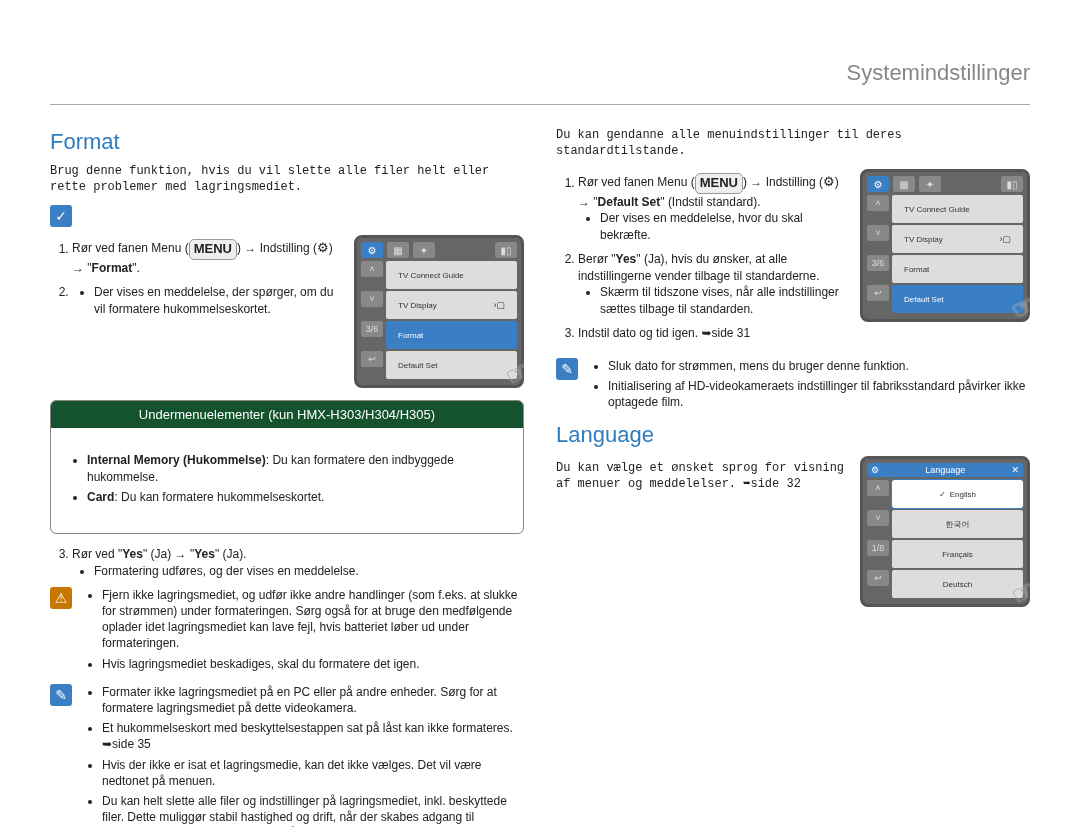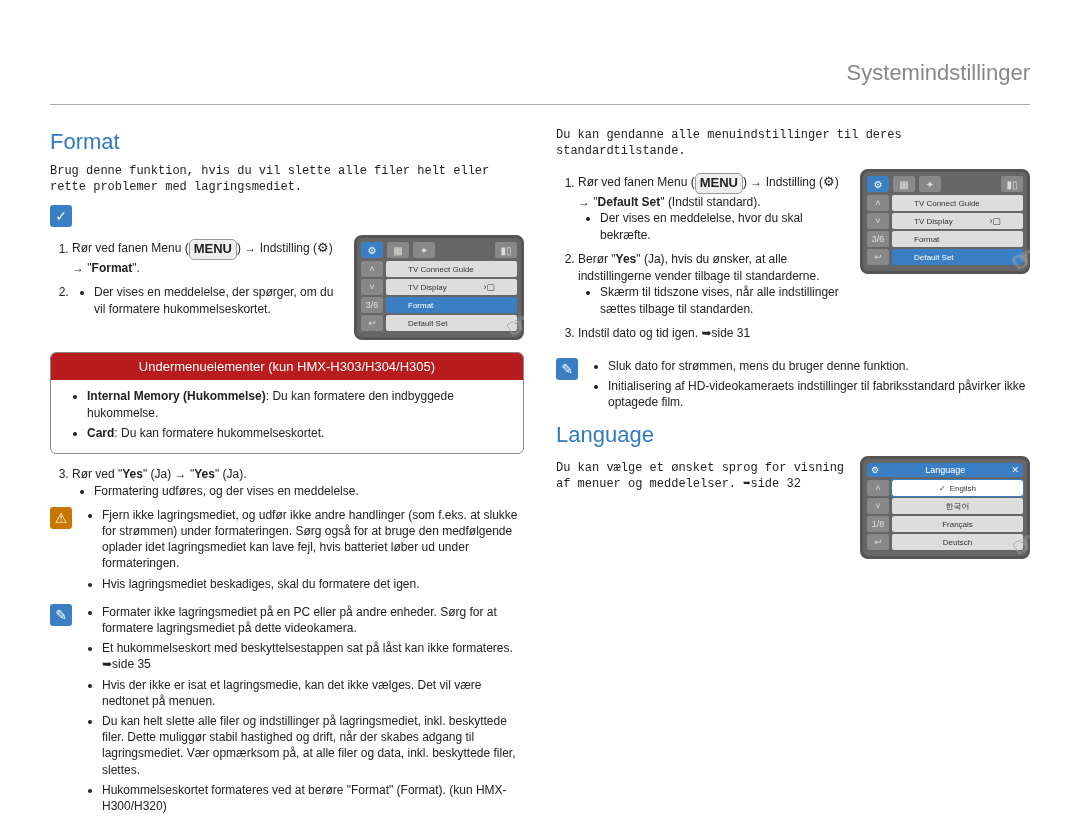--- a/index.html
+++ b/index.html
@@ -59,24 +59,24 @@
     vertical-align: middle;
     font-weight: bold;
   }
   .gear { font-size: 13px; }
   .bold { font-weight: bold; }
   .sub-box {
     border: 1px solid #888; border-radius: 6px; padding: 0; margin: 12px 0;
     overflow: hidden;
   }
   .sub-box .hd {
-    background: #b91c1c; color: #fff; padding: 6px 10px; font-size: 13px;
+    background: #14532d; color: #fff; padding: 6px 10px; font-size: 13px;
     text-align: center;
   }
-  .sub-box .bd { padding: 8px 14px; }
+  .sub-box .bd { padding: 24px 14px; }
   .step-wrap { display: flex; gap: 12px; align-items: flex-start; }
   .step-wrap .left { flex: 1; }
   .device {
     width: 170px; flex-shrink: 0;
     border: 3px solid #555; border-radius: 8px;
     background: #666; padding: 4px;
     font-size: 8px; color: #ddd;
   }
   .device .topbar {
     display: flex; gap: 4px; margin-bottom: 3px; align-items: center;
@@ -85,22 +85,22 @@
     width: 22px; height: 16px; background: #888; border-radius: 2px;
     display: flex; align-items: center; justify-content: center; font-size: 10px;
   }
   .device .topbar .tab.active { background: #3a7fc4; color: #fff; }
   .device .row { display: flex; gap: 3px; margin-bottom: 2px; align-items: stretch; }
   .device .side {
     width: 22px; height: 16px; background: #888; border-radius: 2px;
     display: flex; align-items: center; justify-content: center; font-size: 9px;
   }
   .device .item {
-    flex: 1; height: 16px; background: #ddd; color: #333; border-radius: 2px;
-    display: flex; align-items: center; padding: 0 22px; font-size: 8px;
+    flex: 1; height: 28px; background: #ddd; color: #333; border-radius: 2px;
+    display: flex; align-items: center; padding: 0 12px; font-size: 8px;
     white-space: nowrap; overflow: hidden;
   }
   .device .item.sel { background: #3a7fc4; color: #fff; }
   .device .item .ric { margin-left: auto; font-size: 9px; }
   .device.lang .topbar { background: #3a7fc4; border-radius: 3px; padding: 2px 4px; color:#fff; font-size:9px; justify-content: space-between;}
   .device.lang .item { justify-content: center; }
   .device.lang .item.sel { outline: 1px solid #3a7fc4; background:#fff; color:#333; }
   .hand {
     position: relative;
   }

